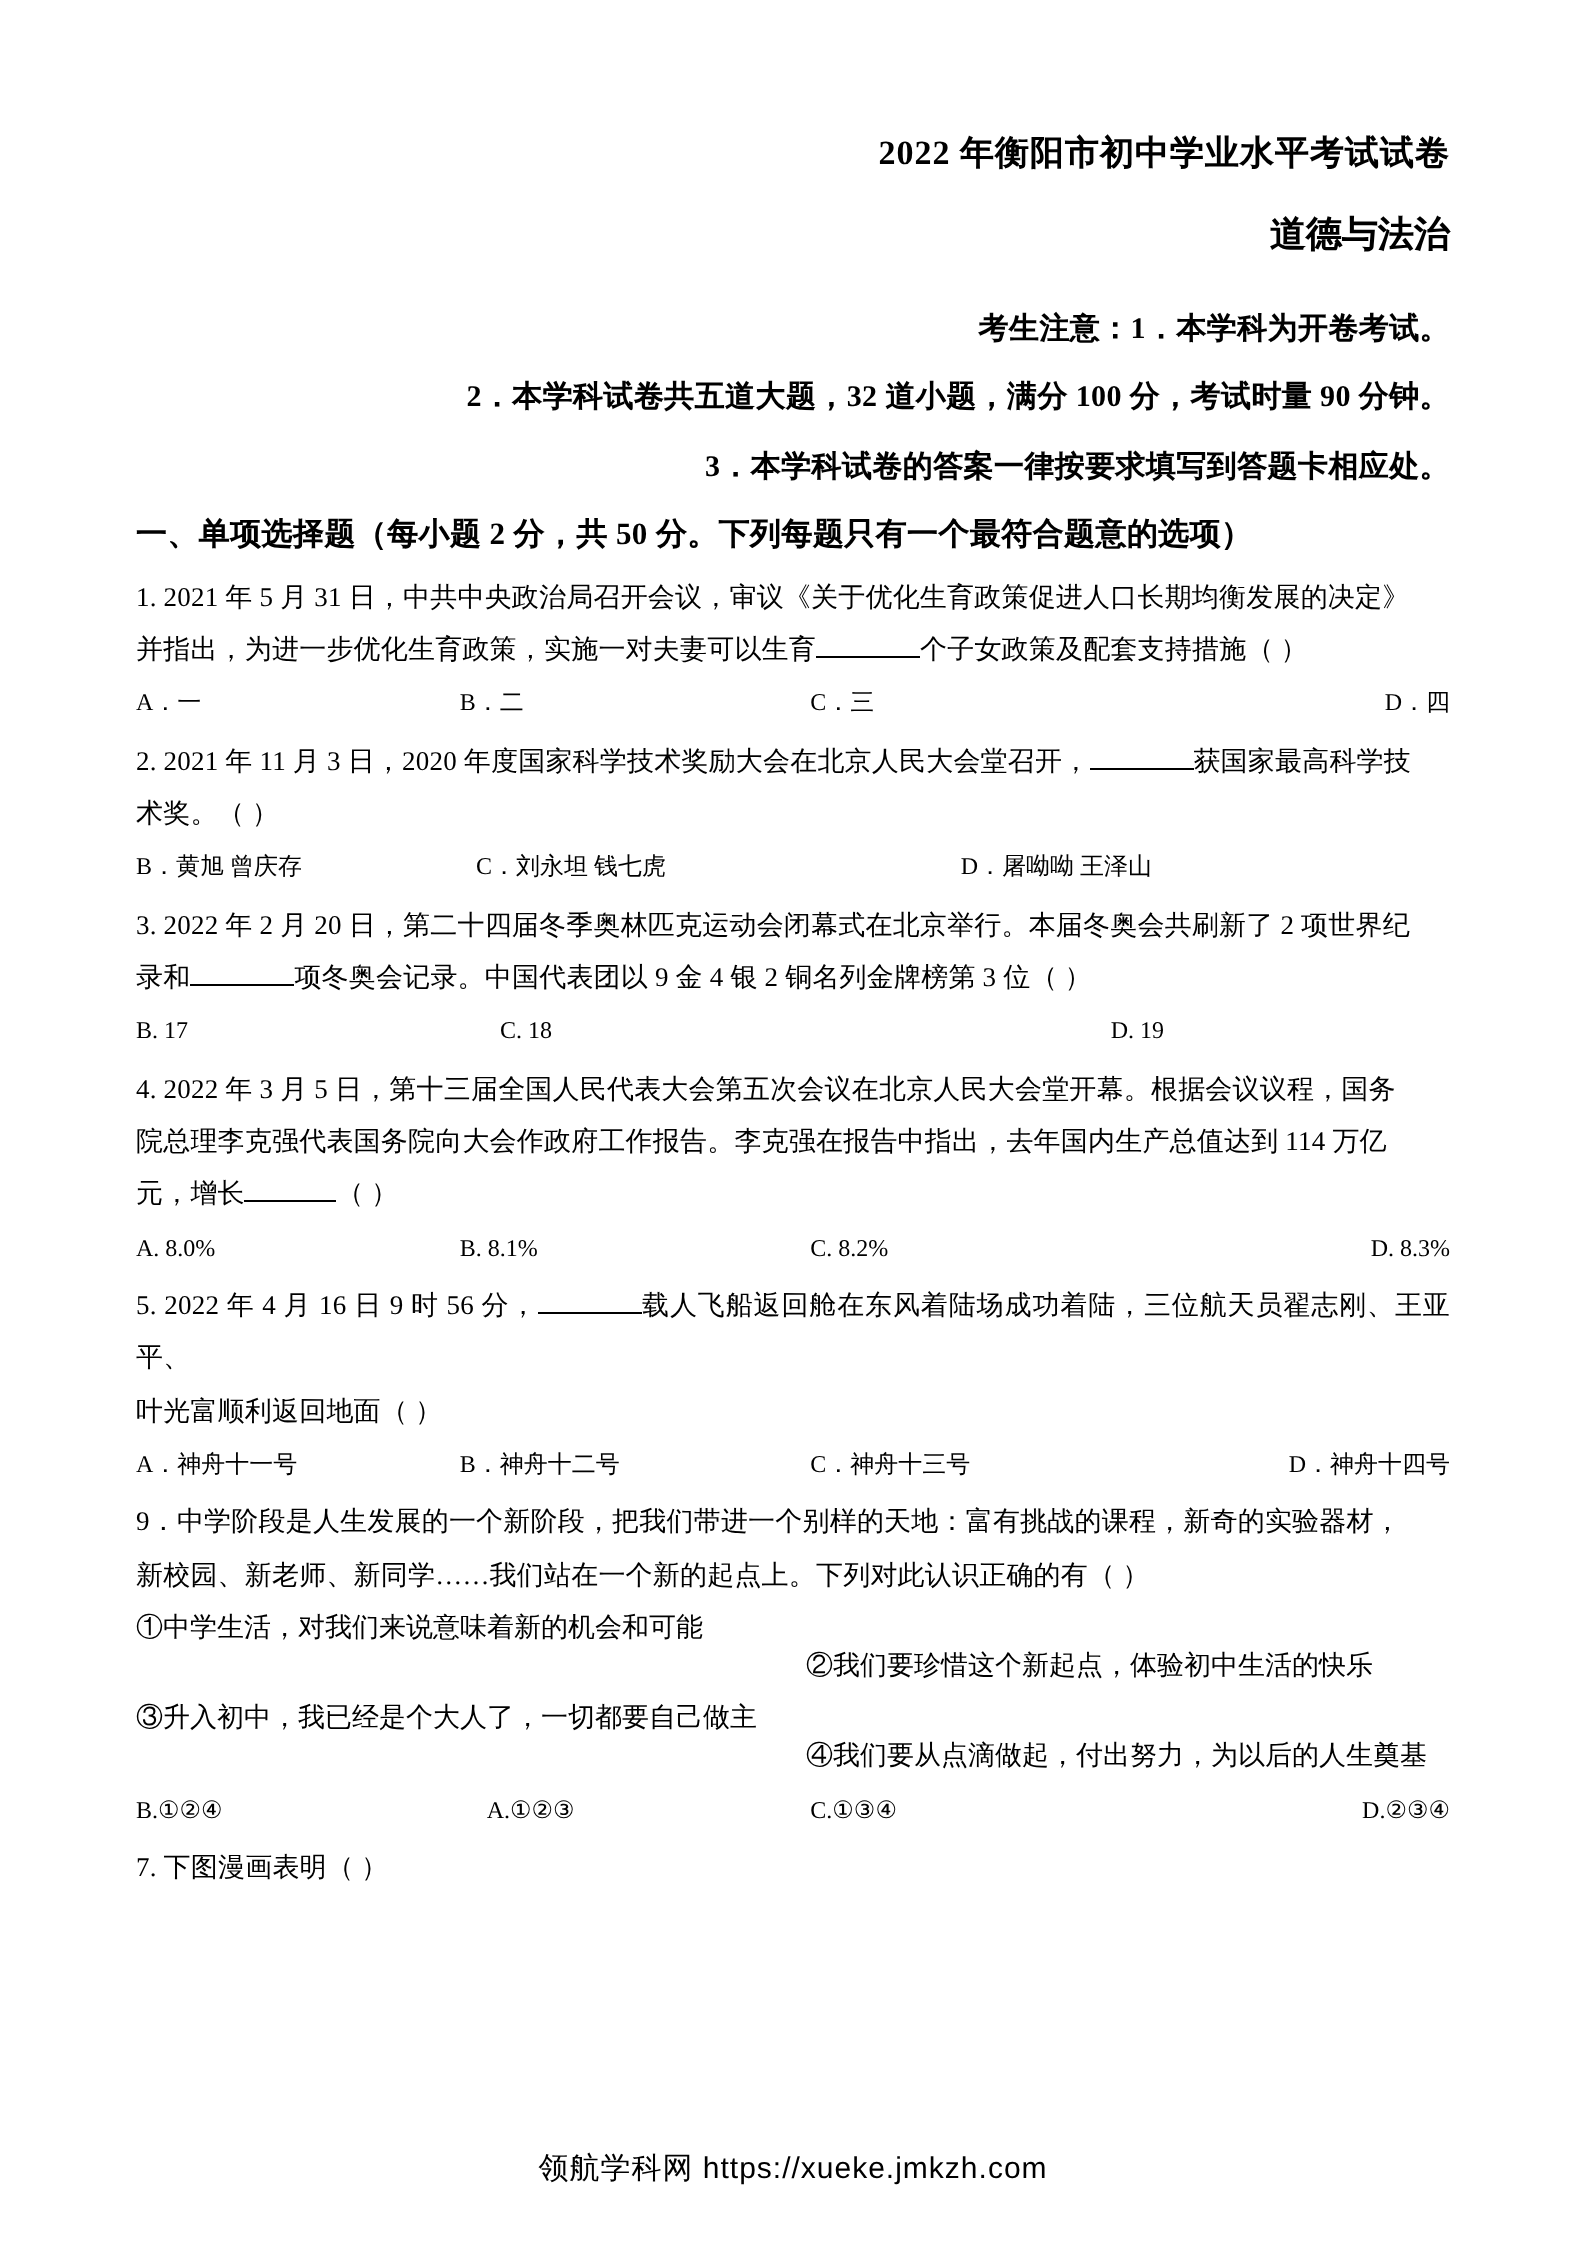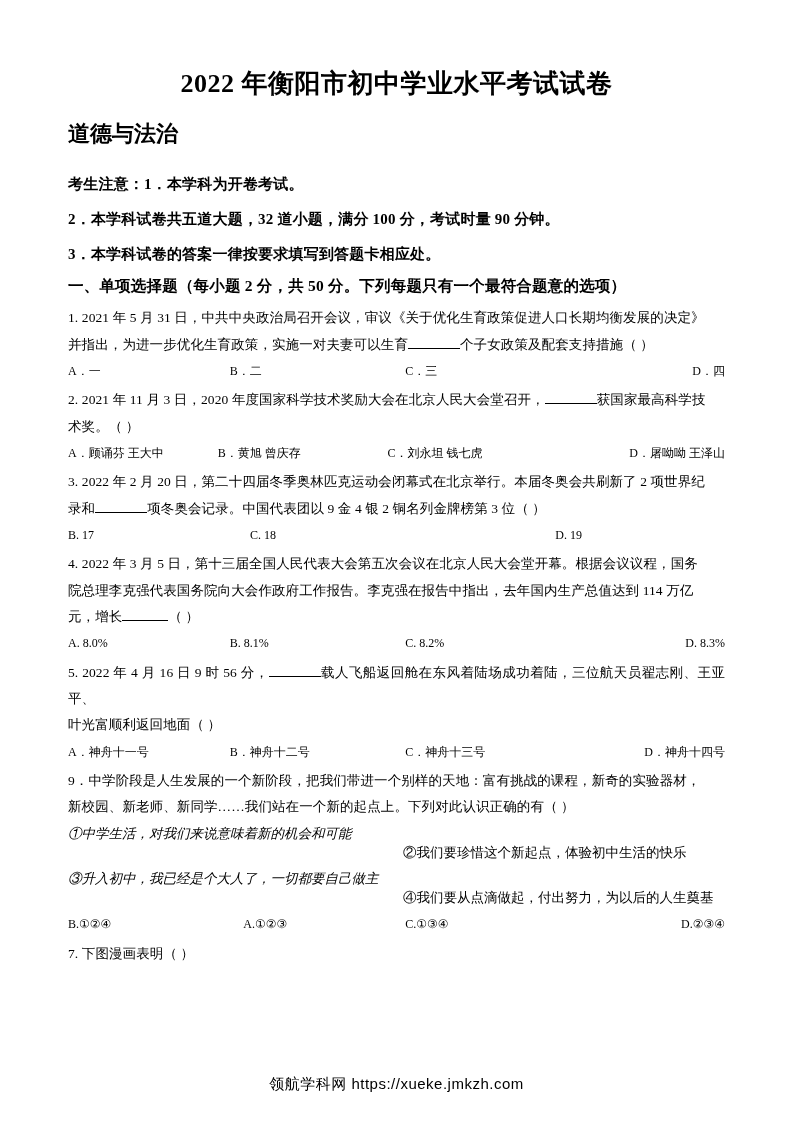--- a/index.html
+++ b/index.html
@@ -16,43 +16,44 @@
     overflow: hidden;
   }
   .page {
     position: relative;
     width: 793px;
     height: 1122px;
     box-sizing: border-box;
     padding: 56px 68px 0 68px;
   }
   .title-main {
-    text-align: center;
-    font-size: 26px;
+    text-align: right;
+    font-size: 17px;
     font-weight: bold;
     letter-spacing: 0.5px;
     margin: 8px 0 0 0;
     line-height: 1.5;
   }
   .title-sub {
-    text-align: left;
-    font-size: 22px;
+    text-align: right;
+    font-size: 18px;
     font-weight: bold;
     margin: 14px 0 0 0;
     line-height: 1.5;
   }
   .notice {
     margin-top: 22px;
   }
   .notice-line {
     font-size: 15px;
     font-weight: bold;
     line-height: 1.65;
     margin-bottom: 10px;
     letter-spacing: 0.2px;
+    text-align: right;
   }
   .section-head {
     font-size: 15.5px;
     font-weight: bold;
     margin-bottom: 8px;
     letter-spacing: 0.2px;
   }
   .q {
     margin-bottom: 3px;
   }
@@ -82,21 +83,21 @@
   .options-wide .opt-c { width: 188px; }
   .options-wide .opt-d { width: 150px; }
 
   .statements {
     font-size: 13.5px;
     line-height: 1.95;
   }
   .stmt-row {
     display: flex;
   }
-  .stmt-left { width: 335px; font-style: italic; }
+  .stmt-left { width: 335px; }
   .stmt-right { flex: 1; margin-top: 19px; }
 
   .blank {
     display: inline-block;
     border-bottom: 1px solid #000;
     vertical-align: baseline;
   }
   .blank-long { width: 52px; }
   .blank-mid { width: 46px; }
 
@@ -136,21 +137,20 @@
       <span class="opt opt-b">B．二</span>
       <span class="opt opt-c">C．三</span>
       <span class="opt opt-d">D．四</span>
     </div>
   </div>
 
   <div class="q">
     <div class="q-text"><span>2. 2021 年 11 月 3 日，2020 年度国家科学技术奖励大会在北京人民大会堂召开，</span><span class="blank blank-long"></span><span>获国家最高科学技</span></div>
     <div class="q-text">术奖。（     ）</div>
     <div class="options options-wide">
-      <span class="opt opt-a">A．顾诵芬    王大中</span>
       <span class="opt opt-b">B．黄旭    曾庆存</span>
       <span class="opt opt-c">C．刘永坦    钱七虎</span>
       <span class="opt opt-d">D．屠呦呦    王泽山</span>
     </div>
   </div>
 
   <div class="q">
     <div class="q-text">3. 2022 年 2 月 20 日，第二十四届冬季奥林匹克运动会闭幕式在北京举行。本届冬奥会共刷新了 2 项世界纪</div>
     <div class="q-text"><span>录和</span><span class="blank blank-long"></span><span>项冬奥会记录。中国代表团以 9 金 4 银 2 铜名列金牌榜第 3 位（      ）</span></div>
     <div class="options">

